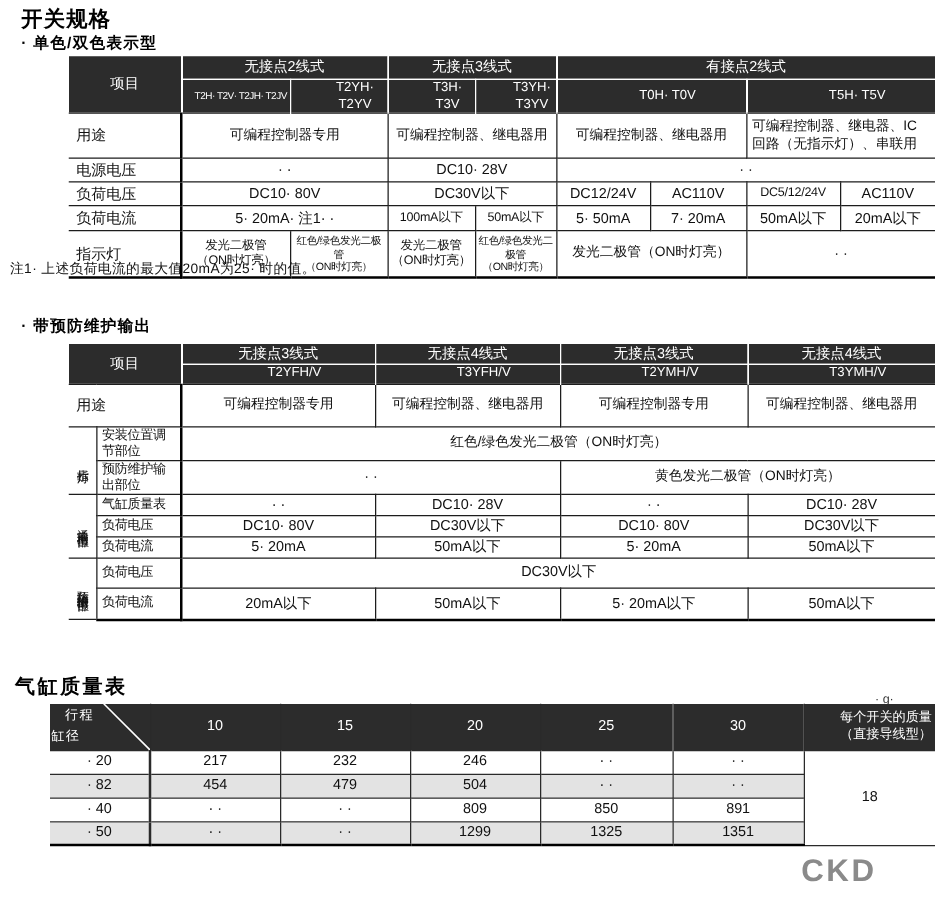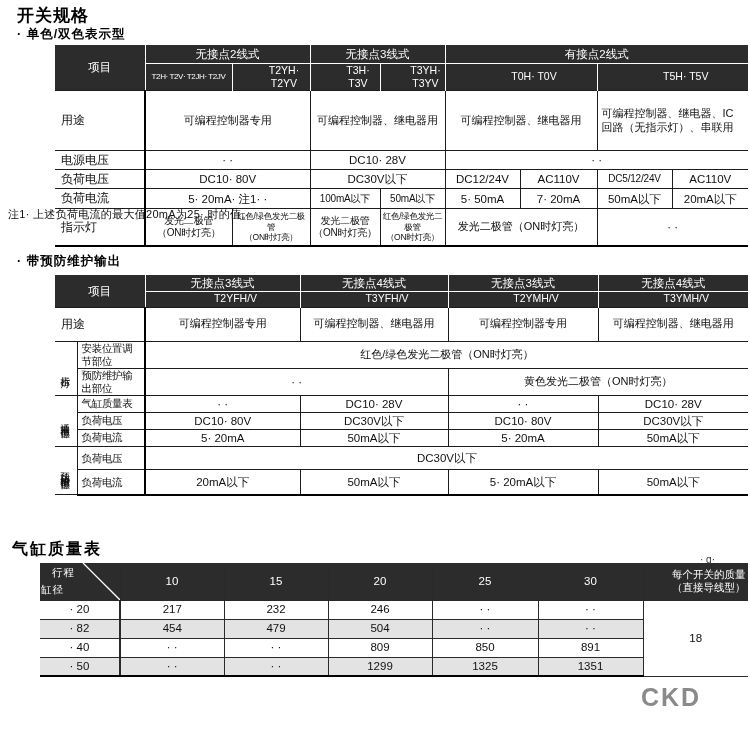--- a/index.html
+++ b/index.html
@@ -21,21 +21,21 @@
   tr:last-child td{border-bottom:2px solid #000;}
 
   .dark{background:#2c2c2c;color:#fff;border:1px solid #fff;border-top:none;font-size:11.5px;}
   td.dark:first-child{border-left:none;}
   td.dark:last-child{border-right:none;}
   .hdr-bot{border-bottom:none;}
 
   .lbl{text-align:left;padding-left:6px;font-size:12px;border-right:2px solid #000;}
   .sublbl{text-align:left;padding-left:4px;font-size:10.5px;border-right:2px solid #000;letter-spacing:-0.3px;}
   .pre{white-space:pre-line;}
-  .f8{font-size:8px;letter-spacing:-0.4px;}
+  .f8{font-size:8px;letter-spacing:-0.4px;text-align:right;}
   .f85{font-size:8.5px;letter-spacing:-0.3px;}
   .f10{font-size:10px;letter-spacing:-0.2px;}
   .f105{font-size:10.5px;padding-left:28px;}
   .f11{font-size:11px;}
 
   .vcell{border-right:1px solid #1c1c1c;padding:0;}
   .vert{writing-mode:vertical-rl;text-orientation:upright;display:inline-block;
         font-size:9.5px;letter-spacing:1px;line-height:11px;}
   .vh3{height:34px;}
   .vh4{height:44px;}
@@ -81,21 +81,21 @@
       <td class="dark hdr-bot f105">T3H· T3V</td>
       <td class="dark hdr-bot f105">T3YH· T3YV</td>
       <td class="dark hdr-bot f105" colspan="2">T0H· T0V</td>
       <td class="dark hdr-bot f105" colspan="2">T5H· T5V</td>
     </tr>
     <tr style="height:30px">
       <td class="lbl">用途</td>
       <td class="f11" colspan="2">可编程控制器专用</td>
       <td class="f11" colspan="2">可编程控制器、继电器用</td>
       <td class="f11" colspan="2">可编程控制器、继电器用</td>
-      <td class="f11" colspan="2" style="text-align:left;padding:16px 4px;">可编程控制器、继电器、IC回路（无指示灯）、串联用</td>
+      <td class="f11" colspan="2" style="text-align:left;padding:4px 4px;">可编程控制器、继电器、IC回路（无指示灯）、串联用</td>
     </tr>
     <tr style="height:19px">
       <td class="lbl">电源电压</td>
       <td colspan="2">· ·</td>
       <td colspan="2">DC10· 28V</td>
       <td colspan="4">· ·</td>
     </tr>
     <tr style="height:19px">
       <td class="lbl">负荷电压</td>
       <td colspan="2">DC10· 80V</td>

